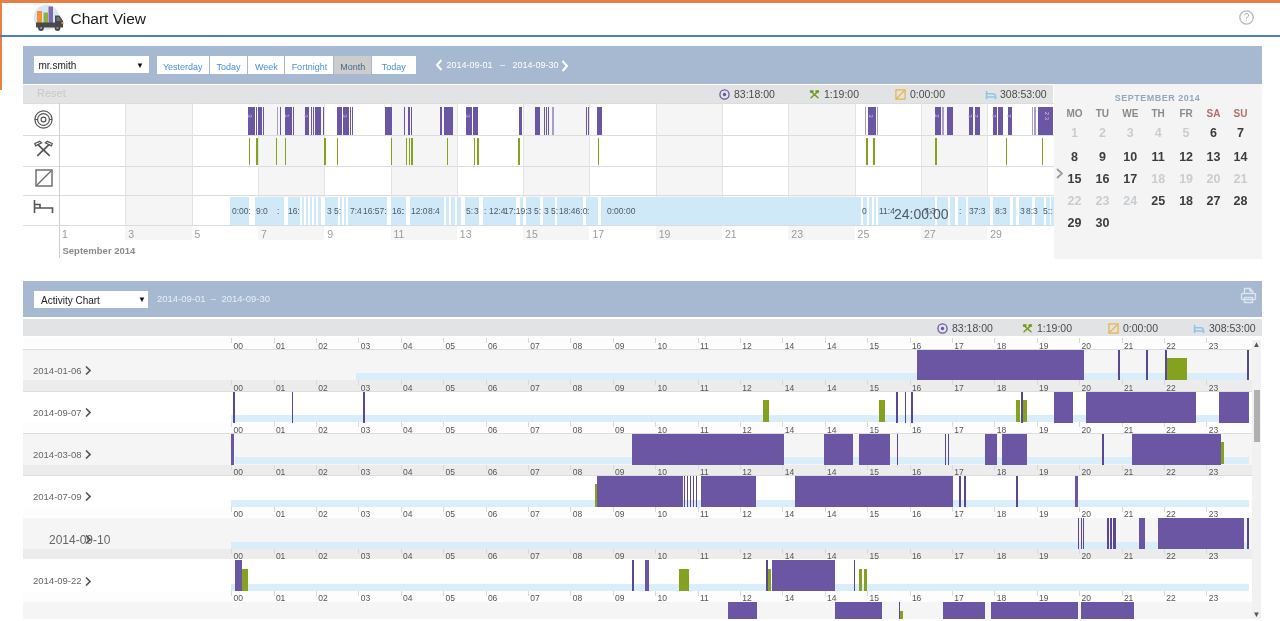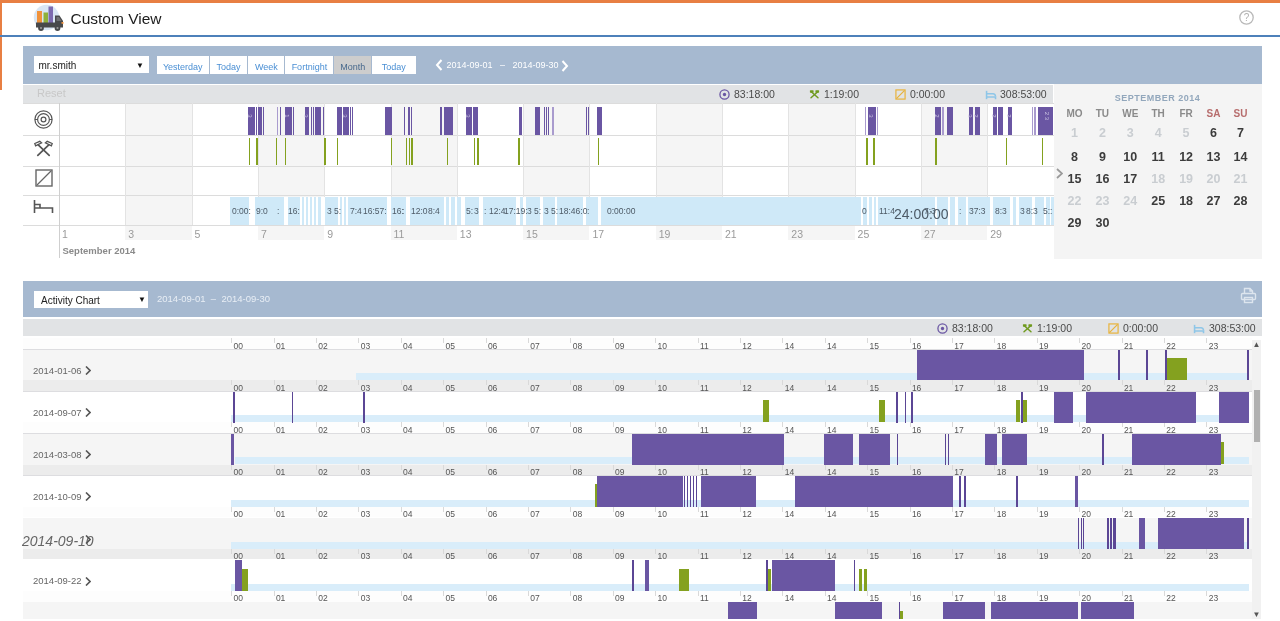--- a/index.html
+++ b/index.html
@@ -17,21 +17,21 @@
 <rect x="16.5" y="4.5" width="4.5" height="18.5" fill="#7d6bb0"></rect>
 <rect x="4" y="20.5" width="19.5" height="5" fill="#48494b"></rect>
 <path d="M23 25.5 L23 13.5 L27.5 13.5 L31 19 L31 25.5 Z" fill="#48494b"></path>
 <path d="M24.5 15 L27 15 L29.5 19 L24.5 19 Z" fill="#6e7073"></path>
 <rect x="29.5" y="20" width="2" height="1.8" fill="#f0923c"></rect>
 <circle cx="9" cy="26" r="2.9" fill="#48494b"></circle>
       <circle cx="9" cy="26" r="1.1" fill="#9a9a9a"></circle>
 <circle cx="25.5" cy="26" r="2.9" fill="#48494b"></circle>
       <circle cx="25.5" cy="26" r="1.1" fill="#9a9a9a"></circle>
 </svg>
-<div class="txt" style="left:70.5px;top:10px;font-size:15.5px;color:#1c1c1c;">Custom View</div>
+<div class="txt" style="left:70.5px;top:10px;font-size:15.5px;color:#1c1c1c;">Chart View</div>
 <svg class="abs" style="left:1239px;top:10px" width="15" height="15" viewBox="0 0 15 15">
 <circle cx="7.5" cy="7.5" r="6.7" fill="none" stroke="#b9b9b9" stroke-width="1.3"></circle>
 <text x="7.5" y="11" font-size="10" fill="#b0b0b0" text-anchor="middle" font-family="Liberation Sans">?</text>
 </svg>
 <div class="abs" style="left:23px;top:45.5px;width:1239px;height:38.5px;background:#a6b9d0"></div>
 <div class="abs" style="left:34px;top:56px;width:114.5px;height:17px;background:#fff;"></div>
 <div class="txt" style="left:38.5px;top:60px;font-size:10px;color:#222;">mr.smith</div>
 <div class="txt" style="left:136px;top:60.5px;font-size:8px;color:#111;">▼</div>
 <div class="abs" style="left:156.7px;top:55.8px;width:52.10000000000002px;height:18.7px;background:#fff;"></div>
 <div class="txt" style="left:156.7px;top:61.8px;width:52.10000000000002px;text-align:center;font-size:9px;color:#4a8fd4;">Yesterday</div>
@@ -602,21 +602,21 @@
 <div class="abs" style="left:1036.8px;top:464.5px;width:1px;height:5px;background:#d9d9d9"></div>
 <div class="txt" style="left:1039.1px;top:466.7px;font-size:8.5px;color:#555;">19</div>
 <div class="abs" style="left:1079.2px;top:464.5px;width:1px;height:5px;background:#d9d9d9"></div>
 <div class="txt" style="left:1081.5px;top:466.7px;font-size:8.5px;color:#555;">20</div>
 <div class="abs" style="left:1121.6px;top:464.5px;width:1px;height:5px;background:#d9d9d9"></div>
 <div class="txt" style="left:1123.9px;top:466.7px;font-size:8.5px;color:#555;">21</div>
 <div class="abs" style="left:1164.0px;top:464.5px;width:1px;height:5px;background:#d9d9d9"></div>
 <div class="txt" style="left:1166.3px;top:466.7px;font-size:8.5px;color:#555;">22</div>
 <div class="abs" style="left:1206.4px;top:464.5px;width:1px;height:5px;background:#d9d9d9"></div>
 <div class="txt" style="left:1208.7px;top:466.7px;font-size:8.5px;color:#555;">23</div>
-<div class="txt" style="left:33px;top:491.1px;font-size:9.5px;color:#666;">2014-10-09</div>
+<div class="txt" style="left:33px;top:491.1px;font-size:9.5px;color:#666;">2014-07-09</div>
 <svg class="abs" style="left:84.5px;top:492.4px" width="6" height="9" viewBox="0 0 6 9">
       <path d="M1 0.5 L5 4.5 L1 8.5" fill="none" stroke="#555" stroke-width="1.6"></path>
     </svg>
 <div class="abs" style="left:23px;top:506.6px;width:1229px;height:10.9px;background:#fdfdfd"></div>
 <div class="abs" style="left:23px;top:517.5px;width:1229px;height:0.8px;background:#dddde0"></div>
 <div class="abs" style="left:23px;top:518.2px;width:1229px;height:30.5px;background:#f5f5f5"></div>
 <div class="abs" style="left:231.2px;top:506.6px;width:1px;height:5px;background:#d9d9d9"></div>
 <div class="txt" style="left:233.5px;top:508.8px;font-size:8.5px;color:#555;">00</div>
 <div class="abs" style="left:273.6px;top:506.6px;width:1px;height:5px;background:#d9d9d9"></div>
 <div class="txt" style="left:275.9px;top:508.8px;font-size:8.5px;color:#555;">01</div>
@@ -657,21 +657,21 @@
 <div class="abs" style="left:1036.8px;top:506.6px;width:1px;height:5px;background:#d9d9d9"></div>
 <div class="txt" style="left:1039.1px;top:508.8px;font-size:8.5px;color:#555;">19</div>
 <div class="abs" style="left:1079.2px;top:506.6px;width:1px;height:5px;background:#d9d9d9"></div>
 <div class="txt" style="left:1081.5px;top:508.8px;font-size:8.5px;color:#555;">20</div>
 <div class="abs" style="left:1121.6px;top:506.6px;width:1px;height:5px;background:#d9d9d9"></div>
 <div class="txt" style="left:1123.9px;top:508.8px;font-size:8.5px;color:#555;">21</div>
 <div class="abs" style="left:1164.0px;top:506.6px;width:1px;height:5px;background:#d9d9d9"></div>
 <div class="txt" style="left:1166.3px;top:508.8px;font-size:8.5px;color:#555;">22</div>
 <div class="abs" style="left:1206.4px;top:506.6px;width:1px;height:5px;background:#d9d9d9"></div>
 <div class="txt" style="left:1208.7px;top:508.8px;font-size:8.5px;color:#555;">23</div>
-<div class="txt" style="left:22px;top:533.2px;font-size:14px;color:#666;font-style:italic;">2014-09-10</div>
+<div class="txt" style="left:49px;top:533.2px;font-size:12px;color:#666;">2014-09-10</div>
 <svg class="abs" style="left:84.5px;top:534.5px" width="6" height="9" viewBox="0 0 6 9">
       <path d="M1 0.5 L5 4.5 L1 8.5" fill="none" stroke="#555" stroke-width="1.6"></path>
     </svg>
 <div class="abs" style="left:23px;top:548.6px;width:1229px;height:10.9px;background:#ececec"></div>
 <div class="abs" style="left:23px;top:559.5px;width:1229px;height:0.8px;background:#dddde0"></div>
 <div class="abs" style="left:23px;top:560.2px;width:1229px;height:30.5px;background:#fff"></div>
 <div class="abs" style="left:231.2px;top:548.6px;width:1px;height:5px;background:#d9d9d9"></div>
 <div class="txt" style="left:233.5px;top:550.9px;font-size:8.5px;color:#555;">00</div>
 <div class="abs" style="left:273.6px;top:548.6px;width:1px;height:5px;background:#d9d9d9"></div>
 <div class="txt" style="left:275.9px;top:550.9px;font-size:8.5px;color:#555;">01</div>

